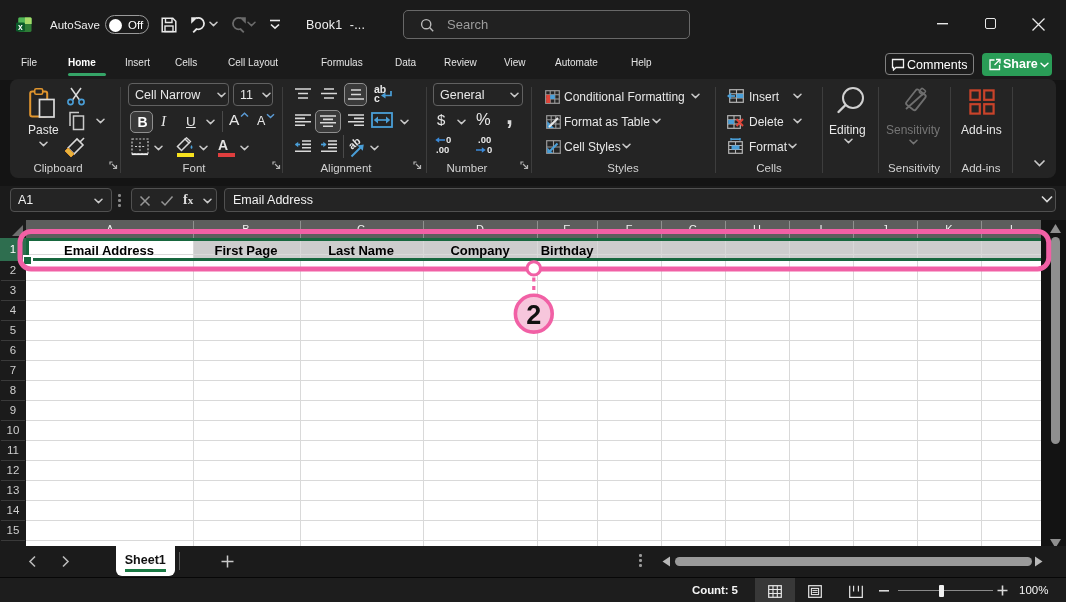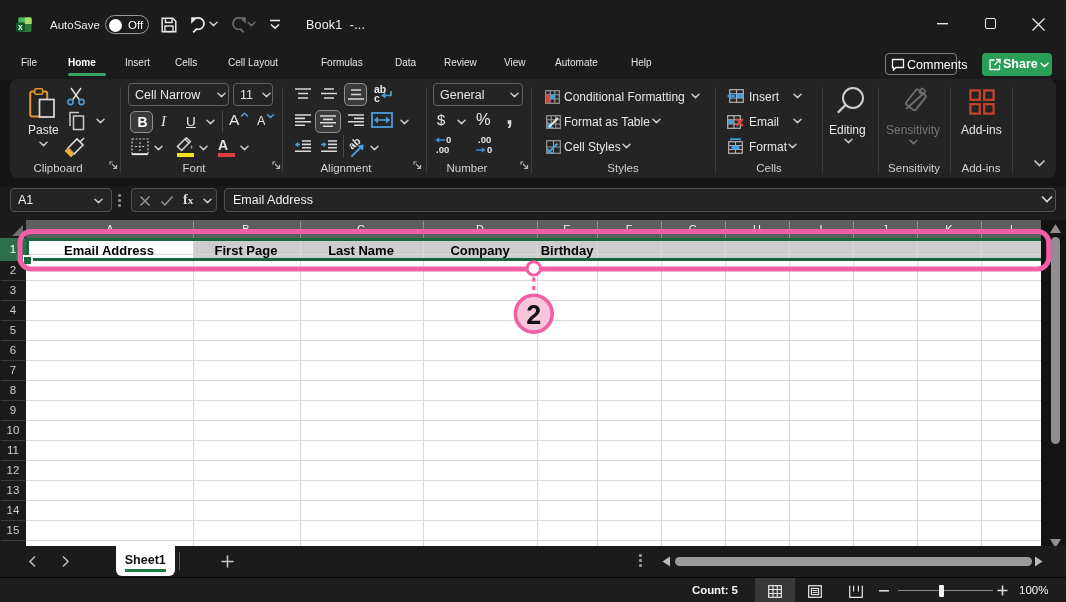--- a/index.html
+++ b/index.html
@@ -14,21 +14,21 @@
 #toggle{left:105px;top:15px;width:44px;height:19px;border:1px solid #9a9a9a;border-radius:10px;background:#1b1b1b}
 #knob{left:3px;top:2.5px;width:13px;height:13px;border-radius:50%;background:#fff}
 #offtxt{left:22px;top:3px;font-size:11.5px;color:#fff}
 #book{left:306px;top:18px;font-size:12.5px;color:#f0f0f0;letter-spacing:.2px}
 #search{left:403px;top:10px;width:287px;height:29px;background:#212121;border:1px solid #686868;border-radius:5px}
 #searchtxt{left:43px;top:6px;font-size:13px;color:#9c9c9c}
 
 #menu{left:0;top:47px;width:1066px;height:33px;background:#1b1b1b}
 .mi{position:absolute;top:10px;font-size:10px;color:#e4e4e4}
 #homeul{left:68px;top:25.5px;width:38px;height:3px;background:#35a467;border-radius:2px}
-#comments{left:885px;top:6px;width:72px;height:21.5px;border:1px solid #818181;border-radius:4px}
+#comments{left:885px;top:6px;width:89px;height:21.5px;border:1px solid #818181;border-radius:4px}
 #commtxt{left:21px;top:3.5px;font-size:12.5px;color:#fff}
 #share{left:982px;top:5.5px;width:70px;height:23px;background:#2a9d57;border-radius:4px}
 #sharetxt{left:21px;top:4.5px;font-size:12.5px;color:#fff;font-weight:bold}
 
 #ribbonbg{left:0;top:80px;width:1066px;height:106px;background:#141414}
 #card{left:10px;top:79px;width:1046px;height:99px;background:#242424;border-radius:8px}
 .sep{position:absolute;top:7px;width:1px;height:86px;background:#3d3d3d}
 .glabel{position:absolute;top:81.5px;font-size:11.5px;color:#d2d2d2;text-align:center;transform:translateX(-50%)}
 .rt{position:absolute;font-size:12px;color:#e8e8e8;white-space:nowrap}
 .combo{position:absolute;border:1px solid #616161;border-radius:4px;background:#242424}
@@ -108,20 +108,27 @@
         <path d="M11.8 2.3 A5.7 5.7 0 1 0 11.4 13 L14.8 16.4" fill="none" stroke="#6b6b6b" stroke-width="1.8" stroke-linejoin="round"></path>
   </svg>
   <svg class="a" style="left:247px;top:21px" width="9" height="7" viewBox="0 0 9 7">
         <path d="M1 1.2 L4.5 4.6 L8 1.2" fill="none" stroke="#6b6b6b" stroke-width="1.5" stroke-linecap="round"></path>
       </svg>
   <svg class="a" style="left:269px;top:19px" width="12" height="11" viewBox="0 0 12 11">
     <line x1="1" y1="1.5" x2="11" y2="1.5" stroke="#e8e8e8" stroke-width="1.6"></line>
     <path d="M2 5.5 L6 9.2 L10 5.5" fill="none" stroke="#e8e8e8" stroke-width="1.6"></path>
   </svg>
   <div id="book" class="a">Book1&nbsp; -...</div>
+  <div id="search" class="a">
+    <svg class="a" style="left:16px;top:7px" width="15" height="15" viewBox="0 0 15 15">
+      <circle cx="6.2" cy="6.2" r="4.6" fill="none" stroke="#b9b9b9" stroke-width="1.4"></circle>
+      <line x1="9.6" y1="9.6" x2="13.2" y2="13.2" stroke="#b9b9b9" stroke-width="1.4"></line>
+    </svg>
+    <div id="searchtxt" class="a">Search</div>
+  </div>
   <svg class="a" style="left:937px;top:23px" width="12" height="2">
         <rect width="11" height="1.4" fill="#e8e8e8"></rect>
       </svg>
   <rect class="a" style="left:985px;top:18px;width:11px;height:11px;border:1.3px solid #e8e8e8;border-radius:2px"></rect>
   <svg class="a" style="left:1031px;top:17px" width="15" height="15" viewBox="0 0 15 15">
     <path d="M1.5 1.5 L13.5 13.5 M13.5 1.5 L1.5 13.5" stroke="#e8e8e8" stroke-width="1.3"></path>
   </svg>
 </div>
 
 <div id="menu" class="a">
@@ -393,21 +400,21 @@
   <div class="rt" style="left:749px;top:9.5px">Insert</div>
   <svg class="a" style="left:793px;top:12.5px" width="9" height="7">
         <use href="#chvd"></use>
       </svg>
   <svg class="a" style="left:727px;top:34.5px" width="17" height="14" viewBox="0 0 17 14">
     <rect x="0.7" y="0.7" width="12.6" height="12.6" fill="none" stroke="#b5b5b5" stroke-width="1.2"></rect>
     <path d="M0.7 4.8 H13.3 M0.7 9 H13.3 M7 0.7 V13.3" stroke="#b5b5b5" stroke-width="1.1"></path>
     <rect x="1.2" y="4.8" width="5.8" height="4.2" fill="#4a9fd8"></rect>
     <path d="M9.5 4 L16 11 M16 4 L9.5 11" stroke="#e04438" stroke-width="2"></path>
   </svg>
-  <div class="rt" style="left:749px;top:34.5px">Email</div>
+  <div class="rt" style="left:749px;top:34.5px">Delete</div>
   <svg class="a" style="left:793px;top:37.5px" width="9" height="7">
         <use href="#chvd"></use>
       </svg>
   <svg class="a" style="left:727px;top:58px" width="17" height="16" viewBox="0 0 17 16">
     <rect x="1.7" y="3.7" width="13.6" height="11.6" fill="none" stroke="#b5b5b5" stroke-width="1.2"></rect>
     <path d="M1.7 7.5 H15.3 M1.7 11.5 H15.3 M8.5 3.7 V15.3" stroke="#b5b5b5" stroke-width="1.1"></path>
     <rect x="4.5" y="7.5" width="8" height="4" fill="#4a9fd8"></rect>
     <line x1="4" y1="1.2" x2="13" y2="1.2" stroke="#4a9fd8" stroke-width="1.6"></line>
     <line x1="4" y1="0" x2="4" y2="2.5" stroke="#4a9fd8" stroke-width="1.4"></line>
     <line x1="13" y1="0" x2="13" y2="2.5" stroke="#4a9fd8" stroke-width="1.4"></line>

